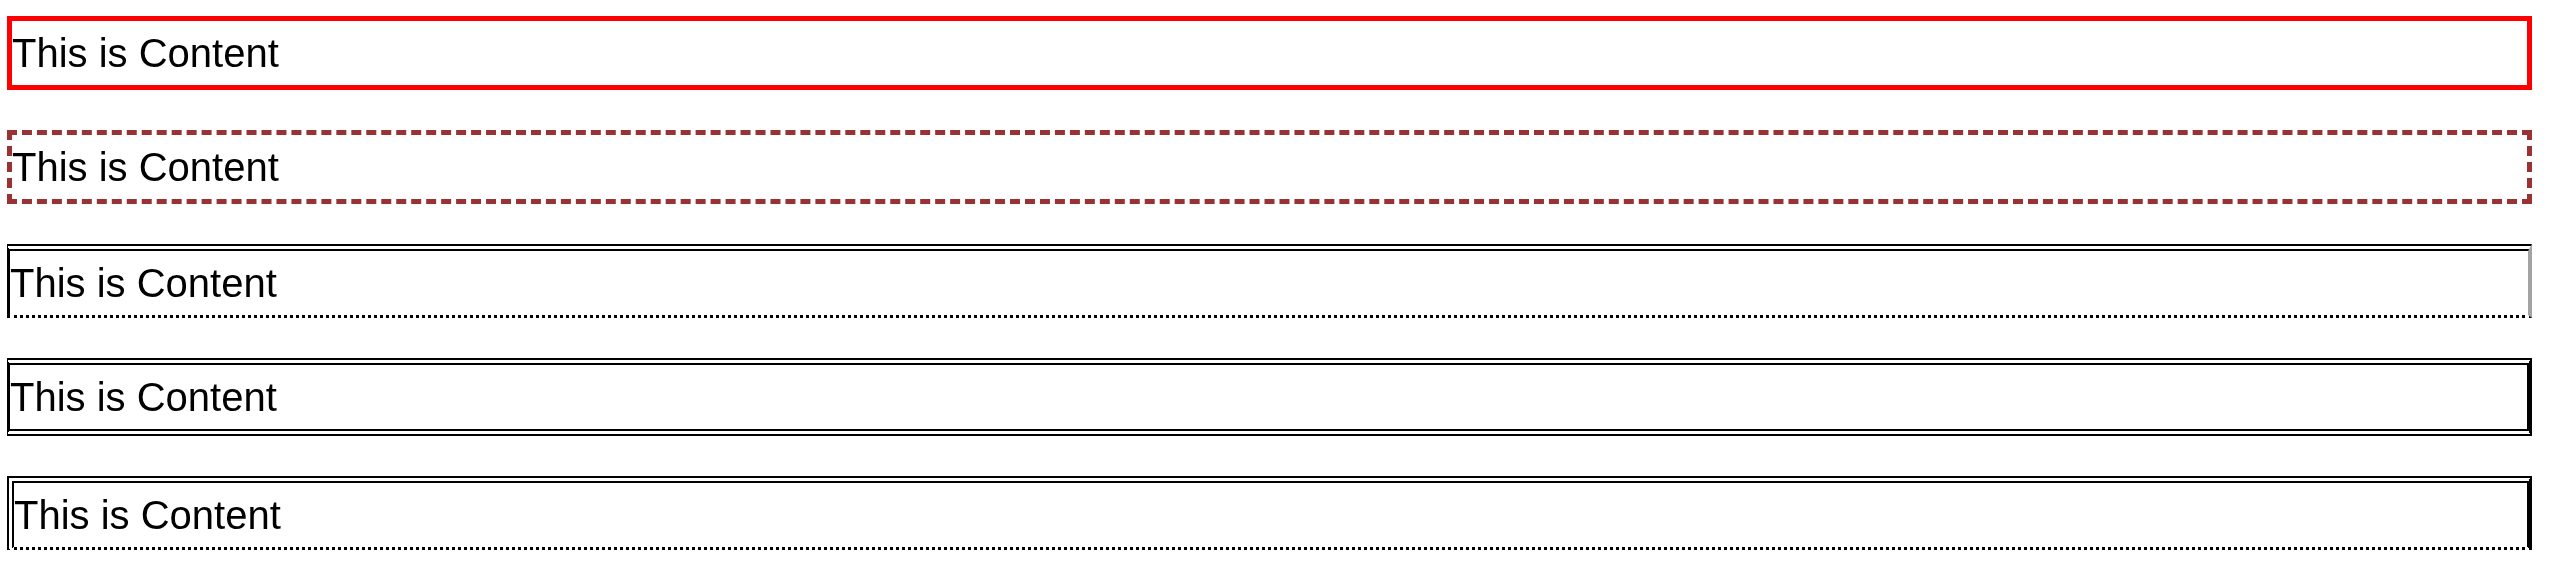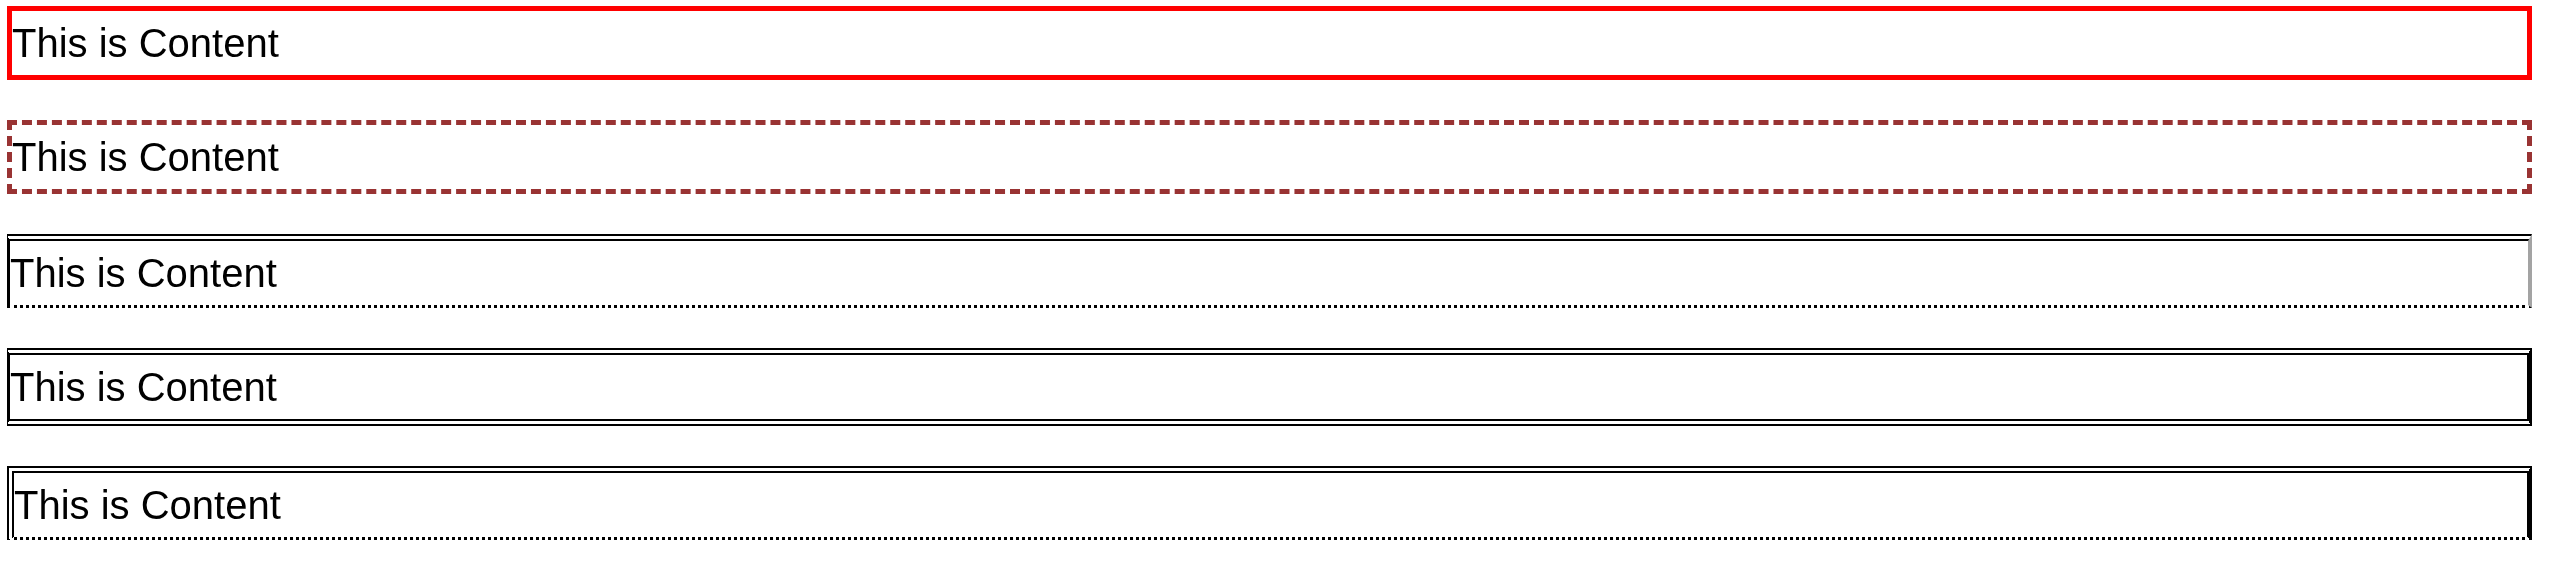--- a/index.html
+++ b/index.html
@@ -8,21 +8,21 @@
     background: #ffffff;
     width: 2554px;
     height: 583px;
     overflow: hidden;
     font-family: "Liberation Sans", "DejaVu Sans", sans-serif;
   }
   .page {
     box-sizing: border-box;
     width: 2554px;
     height: 583px;
-    padding: 6px 22px 0 7px;
+    padding: 16px 22px 0 7px;
   }
   .content-box {
     box-sizing: content-box;
     height: 64px;
     margin-bottom: 40px;
     display: flex;
     align-items: center;
     background: #ffffff;
   }
   .content-text {

